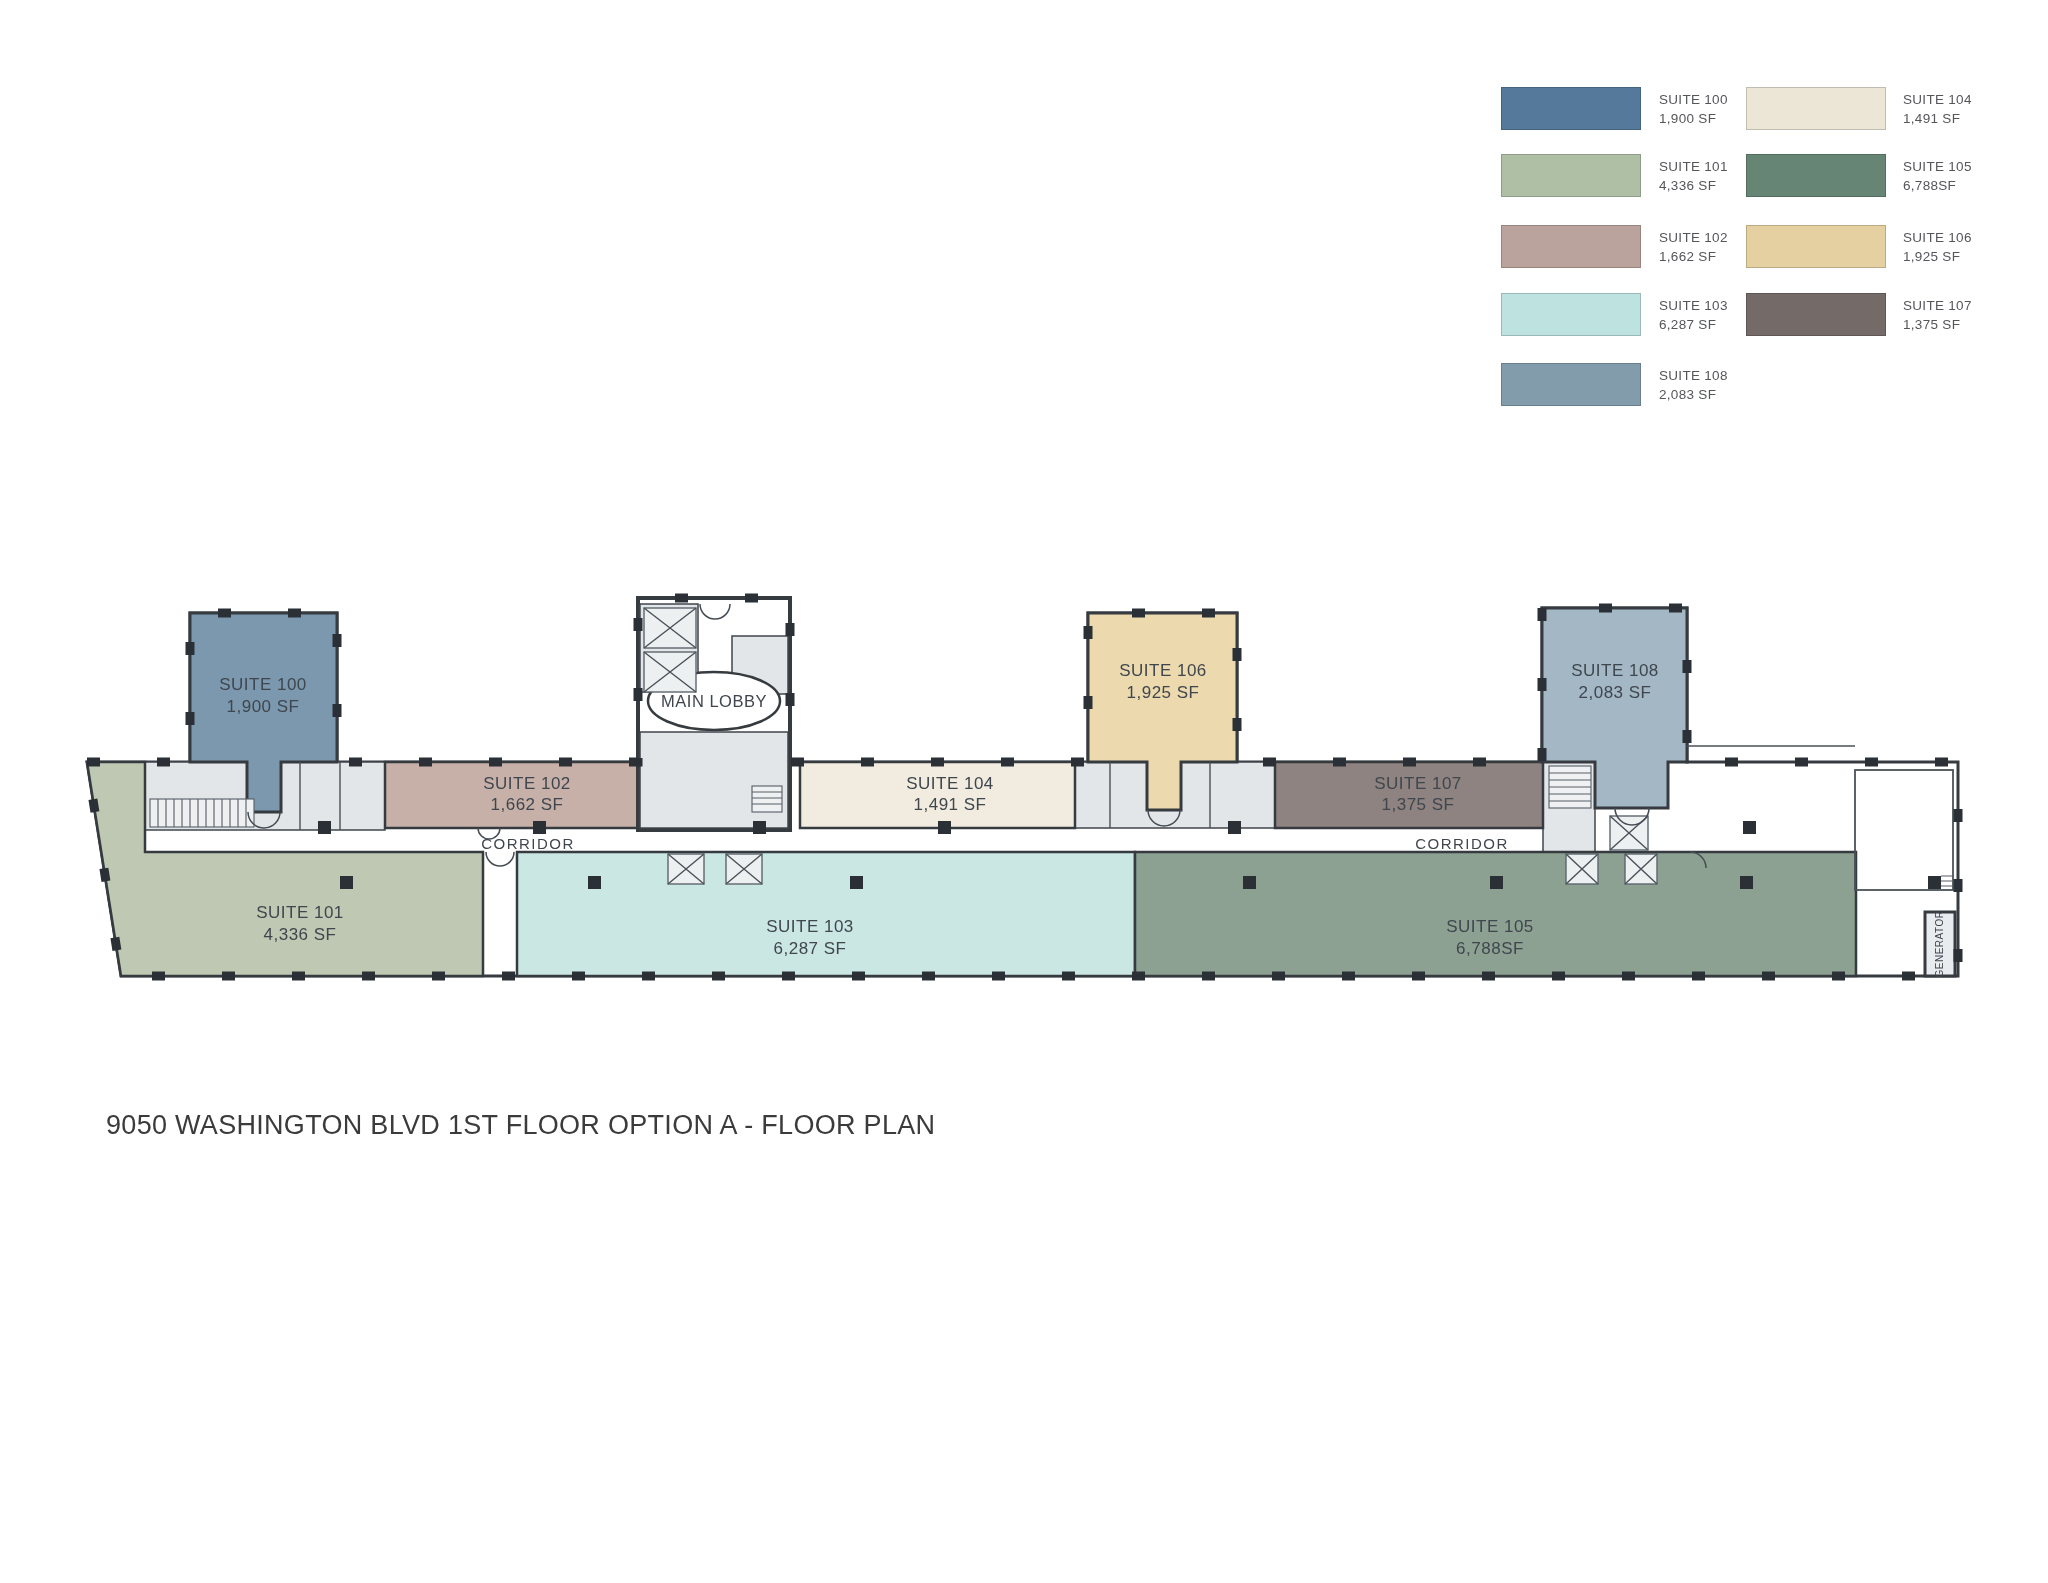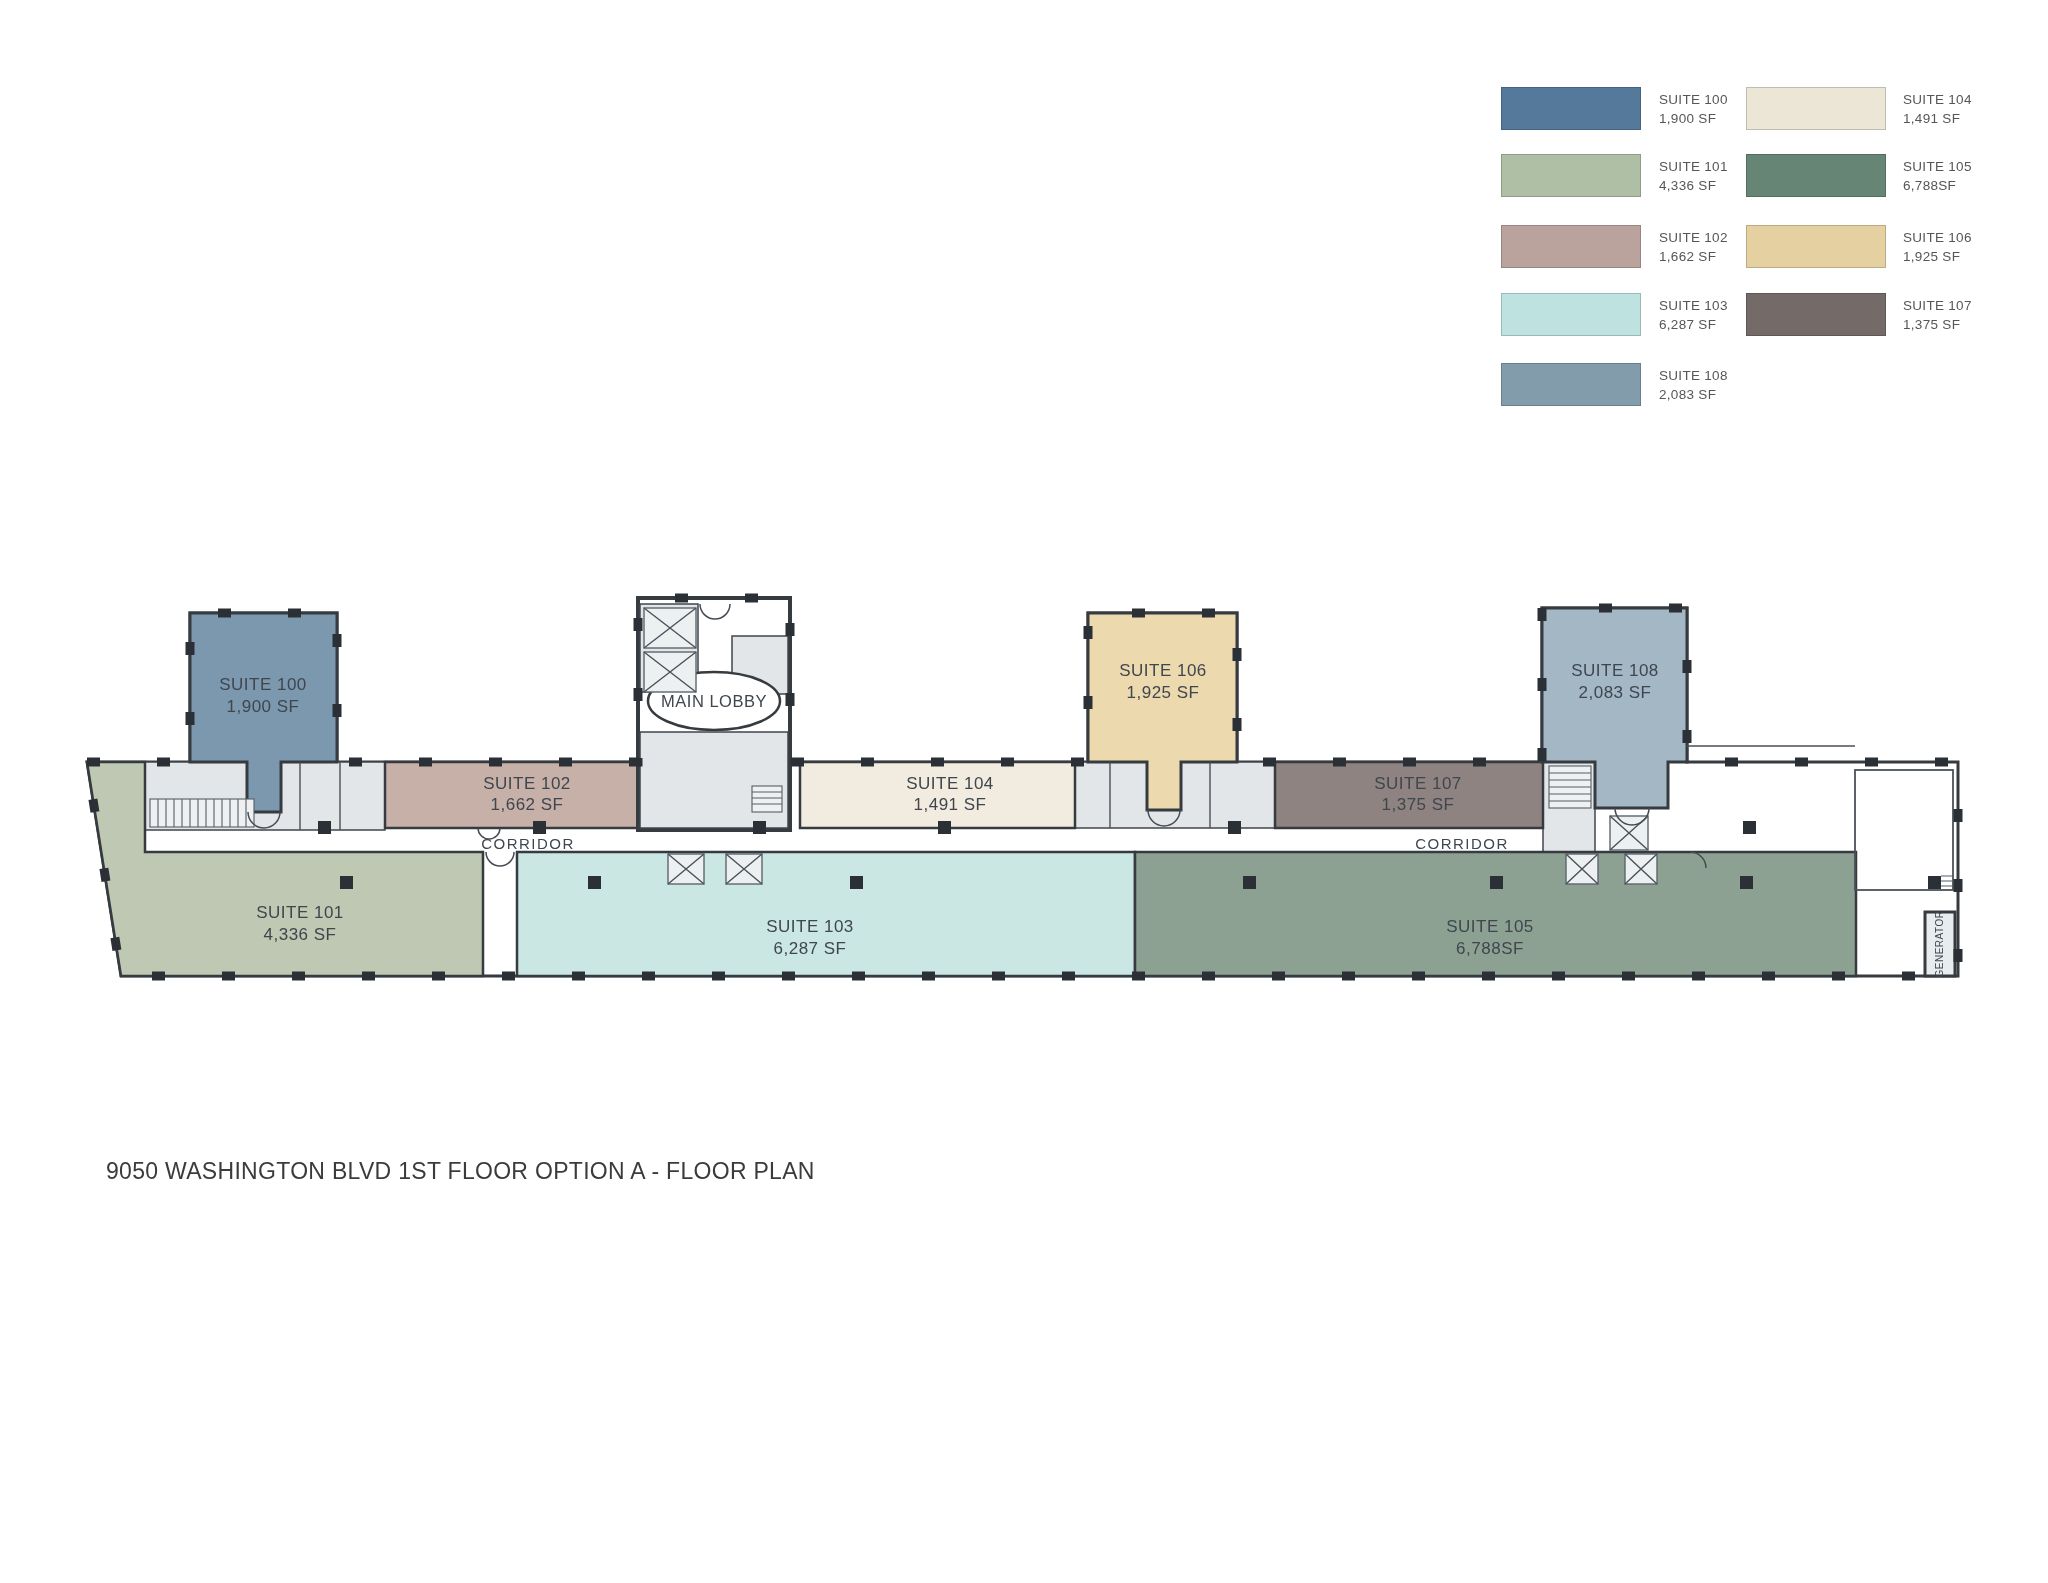--- a/index.html
+++ b/index.html
@@ -3,21 +3,21 @@
 <meta charset="utf-8">
 <style>
   html,body{margin:0;padding:0;background:#ffffff;}
   body{width:2048px;height:1583px;position:relative;font-family:"Liberation Sans",sans-serif;overflow:hidden;}
 
   
   .legend-swatch{position:absolute;width:140px;height:43px;border:1px solid rgba(0,0,0,.18);box-sizing:border-box;}
   .legend-label{position:absolute;width:150px;font-size:13.5px;line-height:19px;color:#55565a;letter-spacing:.3px;}
 
   
-  .plan-title{position:absolute;left:106px;top:1110px;font-size:23px;color:#3b3b3b;letter-spacing:.3px;white-space:nowrap;margin-top:48px;}
+  .plan-title{position:absolute;left:106px;top:1110px;font-size:27px;color:#3b3b3b;letter-spacing:.3px;white-space:nowrap;}
 
   
   #plan-svg{position:absolute;left:0;top:0;}
   .room{stroke:#363b40;stroke-width:2.5;}
   .wing{stroke:#363b40;stroke-width:3;}
   .util{fill:#e3e6e8;stroke:#40464c;stroke-width:1.5;}
   .shell{fill:#ffffff;stroke:#363b40;stroke-width:3;}
   .dashwall{fill:none;stroke:#2b3036;stroke-width:9;stroke-dasharray:13 57;}
   .thinwall{stroke:#4a5158;stroke-width:1.4;fill:none;}
   .elev{fill:#edf0f1;stroke:#5d666d;stroke-width:1.4;}

